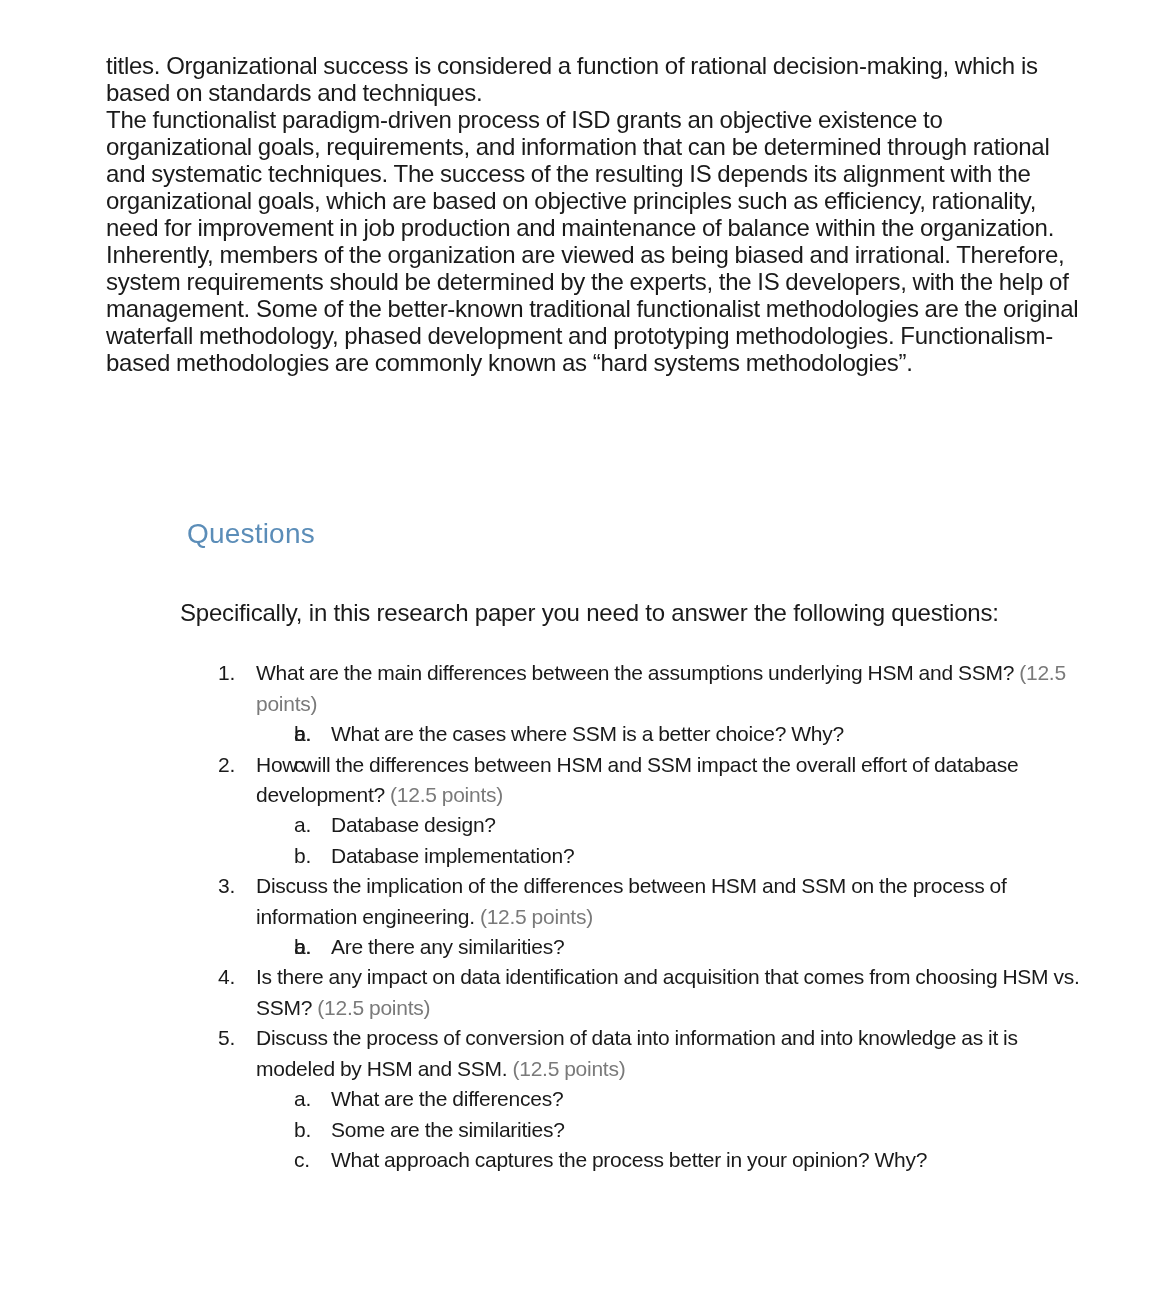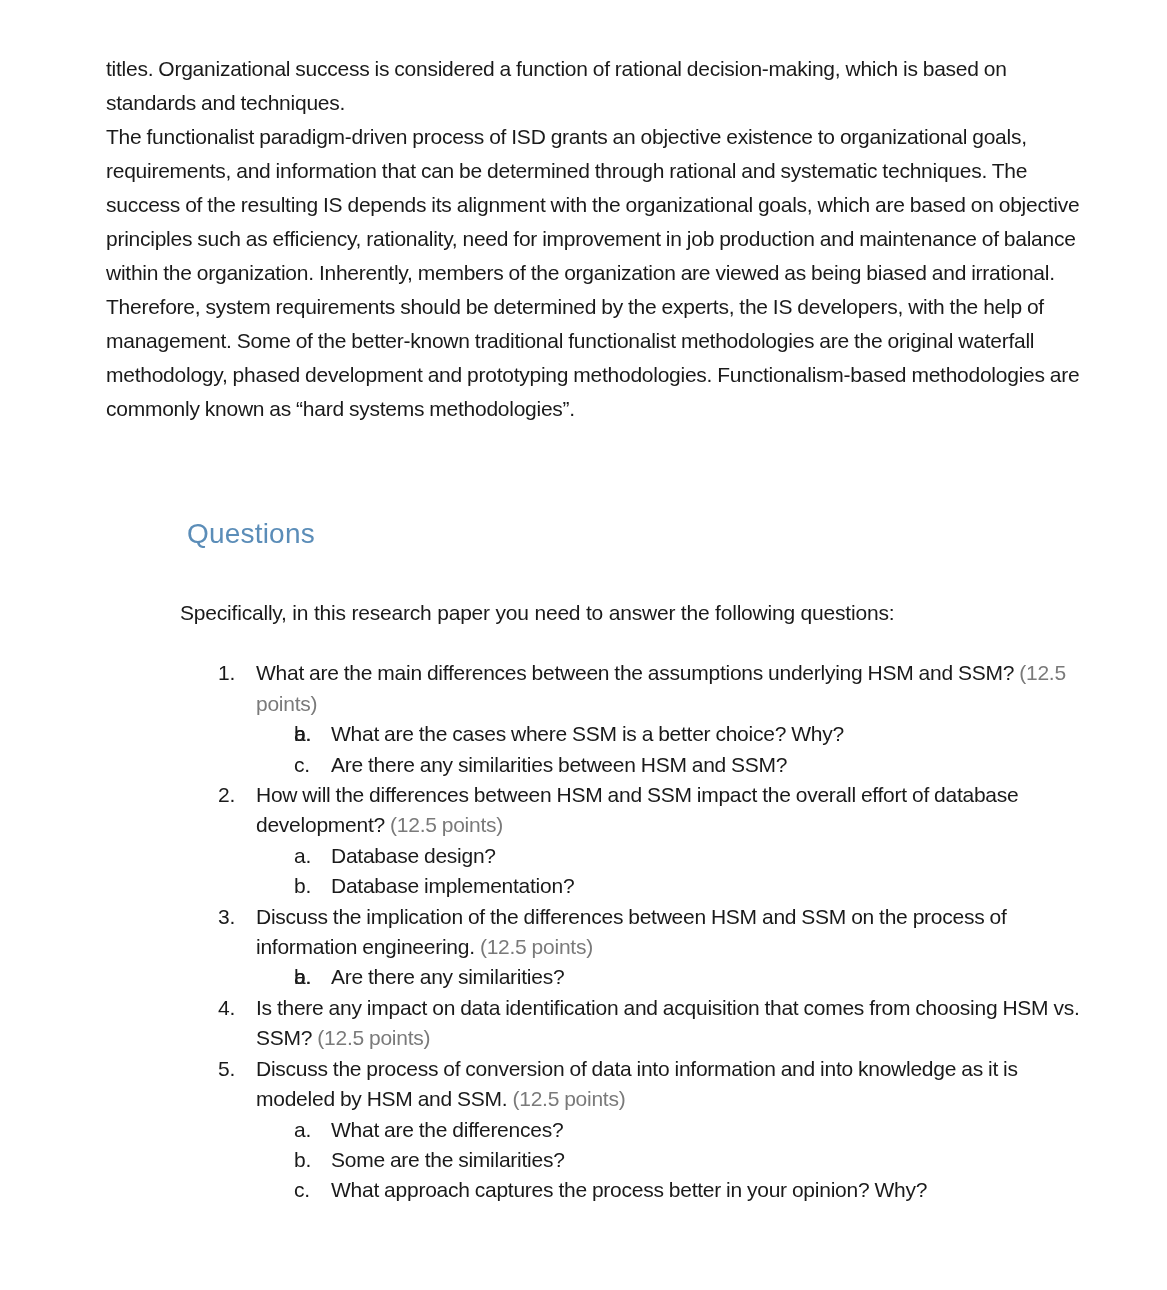--- a/index.html
+++ b/index.html
@@ -1,23 +1,23 @@
 <!DOCTYPE html>
 <html><head>
 <meta charset="utf-8">
 <style>
   html, body { margin: 0; padding: 0; background: #ffffff; }
   body { width: 1167px; height: 1290px; position: relative; overflow: hidden;
          font-family: "Liberation Sans", "DejaVu Sans", sans-serif; color: #1a1a1a; }
   .page { position: absolute; left: 106px; top: 52px; width: 985px; }
-  .para { font-size: 21px; line-height: 34px; margin: 0; letter-spacing: -0.25px; word-spacing: -0.5px; }
+  .para { font-size: 24px; line-height: 27px; margin: 0; letter-spacing: -0.25px; word-spacing: -0.5px; }
   .para + .para { }
   .indent { position: absolute; left: 180px; top: 505px; width: 910px; }
   .heading { font-size: 28px; color: #5b8db8; margin: 7px; font-weight: normal; line-height: 44px; letter-spacing: 0.2px; }
-  .intro { font-size: 21px; line-height: 30.4px; margin: 42px 0 0 0; letter-spacing: -0.2px; }
+  .intro { font-size: 24px; line-height: 30.4px; margin: 42px 0 0 0; letter-spacing: -0.2px; }
   ol.q { list-style: none; margin: 30px 0 0 0; padding: 0; }
   ol.q > li { position: relative; padding-left: 76px; font-size: 21px; line-height: 30.4px; letter-spacing: -0.25px; word-spacing: -0.5px; }
   ol.q > li > .num { position: absolute; left: 38px; top: 0; }
   .pts { color: #7a7a7a; }
   ol.sub { list-style: none; margin: 0; padding: 0; }
   ol.sub > li { position: relative; padding-left: 75px; }
   ol.sub > li > .let { position: absolute; left: 38px; top: 0; }
 </style>
 </head>
 <body>
@@ -32,21 +32,21 @@
   <p class="intro">Specifically, in this research paper you need to answer the following questions:</p>
 
   <ol class="q">
     <li>
       <span class="num">1.</span>
       <span>What are the main differences between the assumptions underlying HSM and SSM?</span>
       <span class="pts">(12.5 points)</span>
       <ol class="sub">
         <li><span class="let">a.</span></li>
         <li><span class="let">b.</span><span>What are the cases where SSM is a better choice? Why?</span></li>
-        <li><span class="let">c.</span><span>Are there any similarities between HSM and SSM?</span></li>
+        <li><span class="let">c.</span></li>
       </ol>
     </li>
 
     <li>
       <span class="num">2.</span>
       <span>How will the differences between HSM and SSM impact the overall effort of database development?</span>
       <span class="pts">(12.5 points)</span>
       <ol class="sub">
         <li><span class="let">a.</span><span>Database design?</span></li>
         <li><span class="let">b.</span><span>Database implementation?</span></li>

